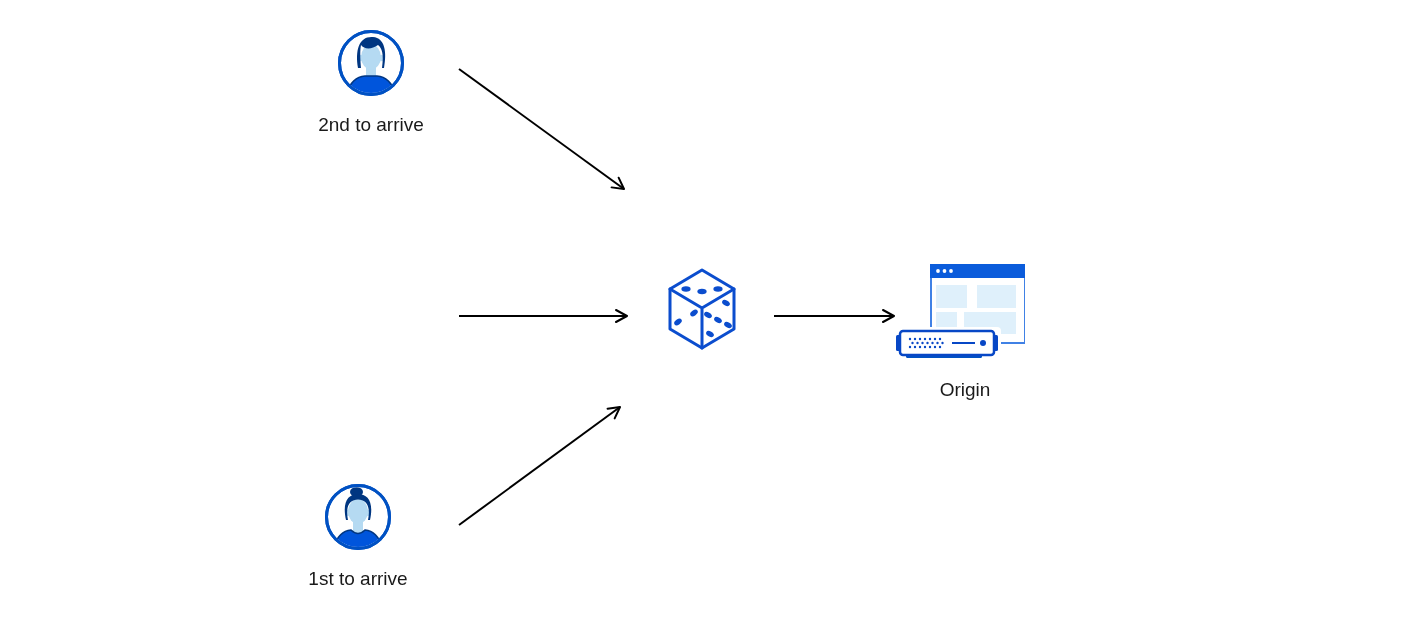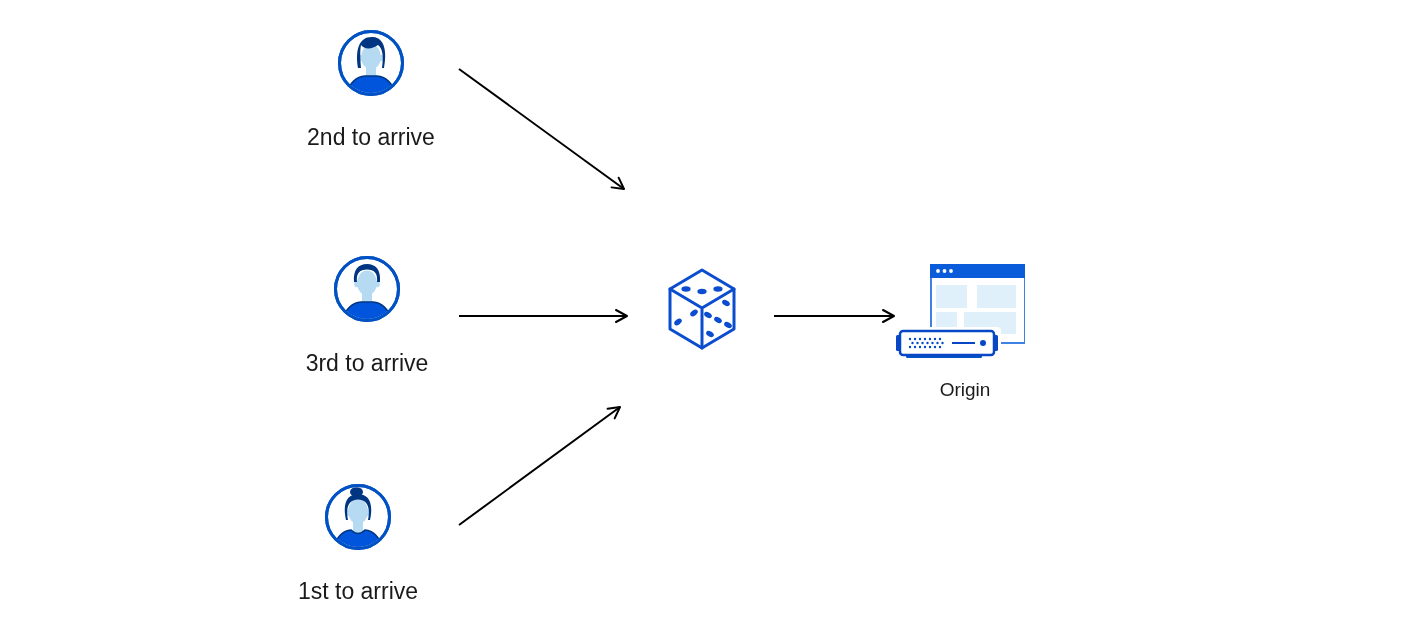--- a/index.html
+++ b/index.html
@@ -13,21 +13,21 @@
   body{font-family:"Liberation Sans","DejaVu Sans",sans-serif;color:var(--text);}
   .canvas{position:relative;width:1405px;height:633px;background:var(--background);overflow:hidden;}
 
   .arrows-layer{position:absolute;left:0;top:0;width:1405px;height:633px;pointer-events:none;}
   .arrow-line{stroke:var(--arrow);stroke-width:2;fill:none;}
   .arrow-head{stroke:var(--arrow);stroke-width:2;fill:none;stroke-linecap:round;stroke-linejoin:round;}
 
   .node{position:absolute;text-align:center;}
   .node-user{width:160px;}
   .avatar{display:block;margin:0 auto;}
-  .node-label{margin-top:30px;font-size:23px;line-height:22px;color:var(--text);}
+  .node-label{margin-top:18px;font-size:19px;line-height:22px;color:var(--text);}
 
   .ring{fill:#ffffff;stroke:var(--ring_blue);stroke-width:3;}
   .skin{fill:var(--skin);}
   .shirt{fill:var(--shirt_blue);stroke:var(--navy);stroke-width:1.6;}
   .hair{fill:var(--navy);}
 
   .dice-svg{position:absolute;left:667px;top:268px;}
   .dice-face{fill:#ffffff;stroke:var(--dice_blue);stroke-width:3;stroke-linejoin:round;}
   .dice-edge{fill:none;stroke:var(--dice_blue);stroke-width:3;stroke-linejoin:round;stroke-linecap:round;}
   .dice-pip{fill:var(--dice_blue);}
@@ -79,40 +79,20 @@
         <ellipse class="skin" cx="22.5" cy="28" rx="2.3" ry="3.2"></ellipse>
         <ellipse class="skin" cx="43.5" cy="28" rx="2.3" ry="3.2"></ellipse>
         <ellipse class="skin" cx="33" cy="27" rx="10" ry="12.5"></ellipse>
         <path class="hair" d="M20 38 C17 20 21 6 35 7 C47 8 49 22 46 38 L44 38 C46 24 44 18 40 15 C33 20 26 19 23 15 C22 20 22 28 23 38 Z"></path>
       </g>
       <circle cx="33" cy="33" r="31.5" fill="none" stroke="var(--ring_blue)" stroke-width="3"></circle>
     </svg>
     <div class="node-label">2nd to arrive</div>
   </div>
 
-  <div class="node node-user" style="left:287px;top:256px;">
-    <svg class="avatar" width="66" height="66" viewBox="0 0 66 66">
-      <defs>
-          <clipPath id="clip-a2">
-            <circle cx="33" cy="33" r="30"></circle>
-          </clipPath>
-        </defs>
-      <circle class="ring" cx="33" cy="33" r="31.5"></circle>
-      <g clip-path="url(#clip-a2)">
-        <rect class="skin" x="28" y="33" width="10" height="17"></rect>
-        <path class="shirt" d="M8 66 C12 50 20 46.5 27 46 L39 46 C46 46.5 54 50 58 66 Z"></path>
-        <ellipse class="skin" cx="22.5" cy="28" rx="2.3" ry="3.2"></ellipse>
-        <ellipse class="skin" cx="43.5" cy="28" rx="2.3" ry="3.2"></ellipse>
-        <ellipse class="skin" cx="33" cy="27" rx="10" ry="12.5"></ellipse>
-        <path class="hair" d="M20 26 C19 14 24 8 33 8 C42 8 47 14 46 26 L43 26 C44 17 40 13.5 33 13.5 C26 13.5 22 17 23 26 Z"></path>
-      </g>
-      <circle cx="33" cy="33" r="31.5" fill="none" stroke="var(--ring_blue)" stroke-width="3"></circle>
-    </svg>
-    <div class="node-label">3rd to arrive</div>
-  </div>
 
   <div class="node node-user" style="left:278px;top:484px;">
     <svg class="avatar" width="66" height="66" viewBox="0 0 66 66">
       <defs>
           <clipPath id="clip-a3">
             <circle cx="33" cy="33" r="30"></circle>
           </clipPath>
         </defs>
       <circle class="ring" cx="33" cy="33" r="31.5"></circle>
       <g clip-path="url(#clip-a3)">

